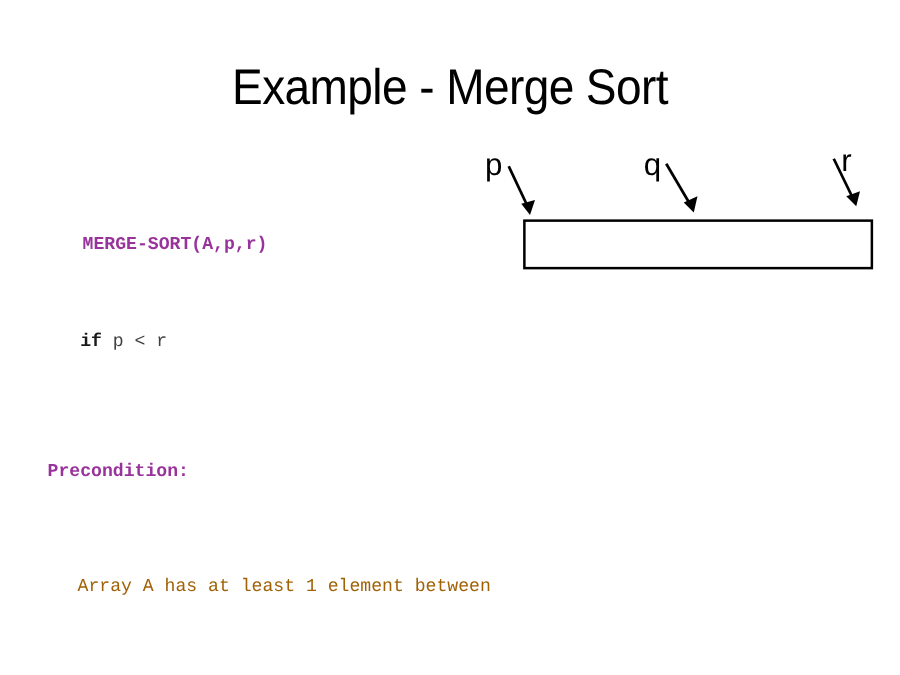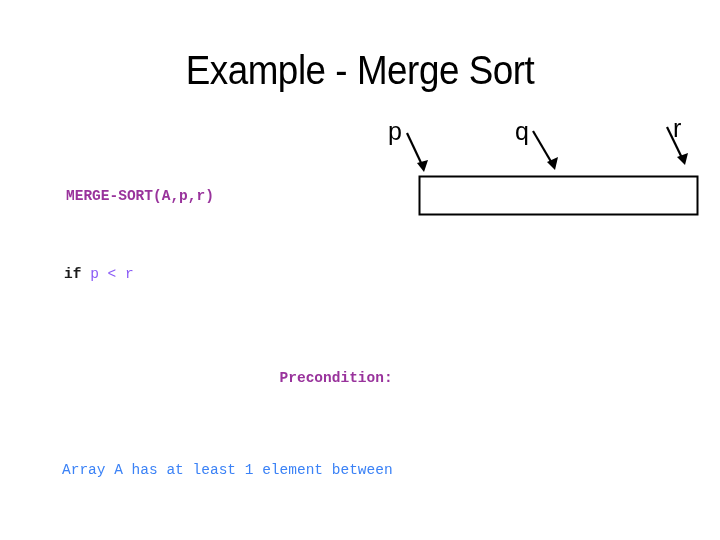--- a/index.html
+++ b/index.html
@@ -56,43 +56,42 @@
     color: #99339c;
     font-weight: bold;
     padding-left: 28px;
   }
   .tok-kw {
     color: #1a1a1a;
     font-weight: bold;
     margin-top: 22px;
   }
   .tok-plain {
-    color: #8b5cf6;
+    color: #404040;
     font-weight: normal;
   }
 
   
   #conditions {
     position: absolute;
     left: 38px;
     top: 298px;
     font-family: "Liberation Mono", "DejaVu Sans Mono", monospace;
     font-size: 14.5px;
     line-height: 23px;
     white-space: pre;
   }
   .cond-head {
     color: #99339c;
     font-weight: bold;
     font-family: "Liberation Mono", "DejaVu Sans Mono", monospace;
     white-space: pre;
-    text-align: right;
   }
   .cond-body {
-    color: #3b82f6;
+    color: #a16207;
     font-weight: normal;
     font-family: "Liberation Mono", "DejaVu Sans Mono", monospace;
     white-space: pre;
     padding-left: 24px;
   }
 
   
   #array-diagram {
     position: absolute;
     left: 370px;

